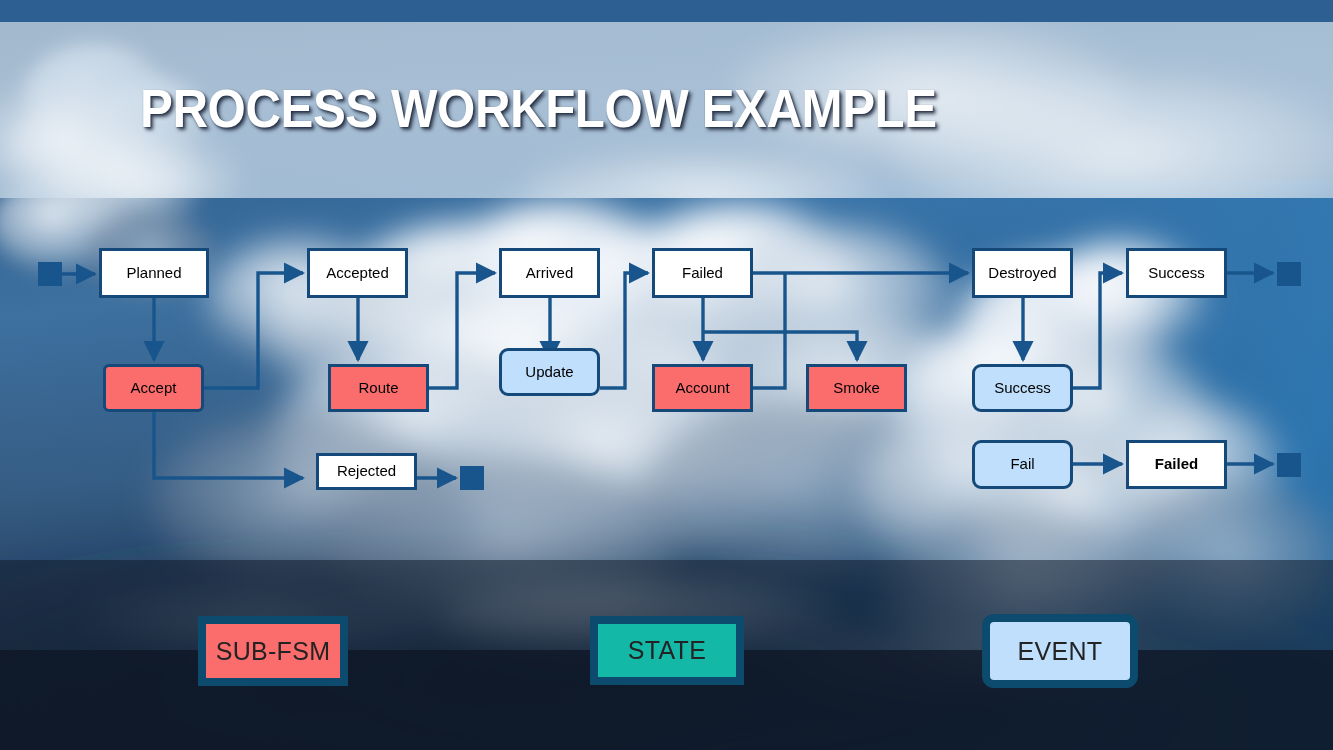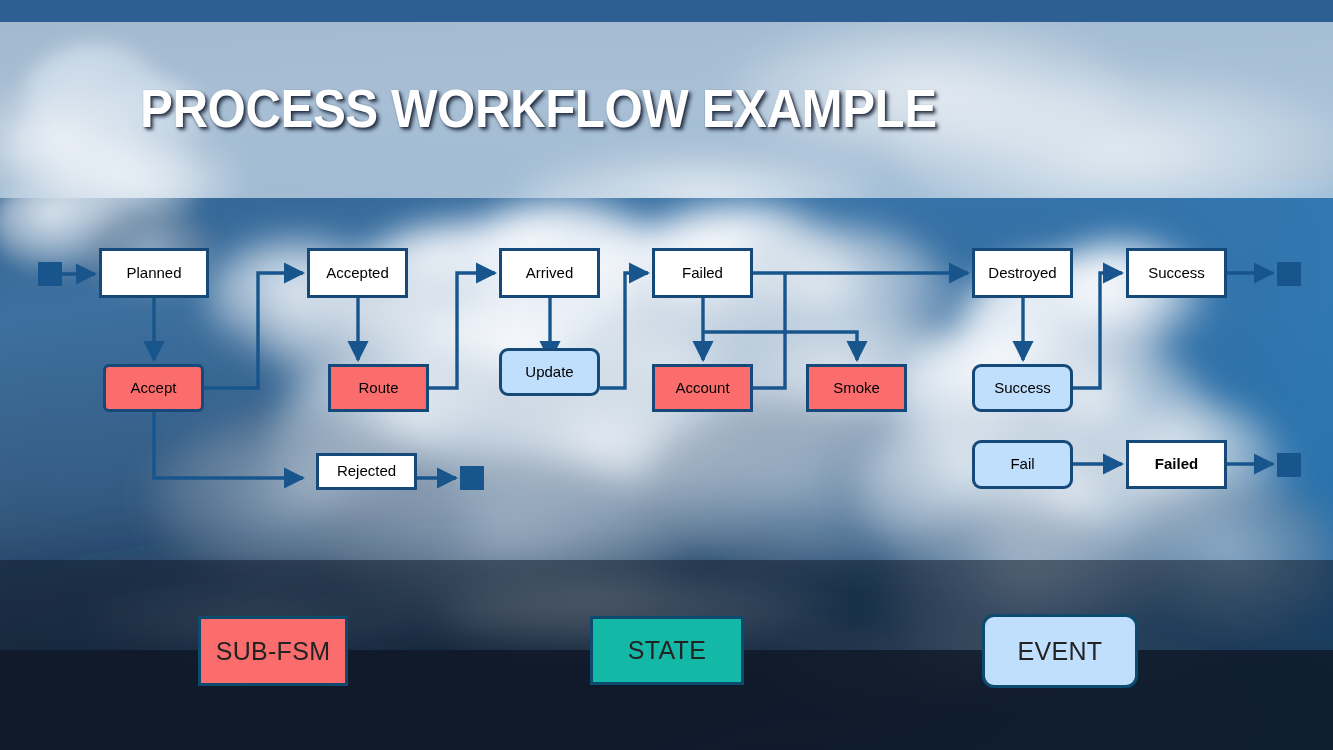--- a/index.html
+++ b/index.html
@@ -88,21 +88,21 @@
     background: #18558c;
     z-index: 7;
   }
 
   
   .legend-item {
     position: absolute;
     display: flex;
     align-items: center;
     justify-content: center;
-    border: 3px solid #0c4a6e;
+    border: 8px solid #0c4a6e;
     font-family: "Liberation Sans", sans-serif;
     font-size: 25px;
     color: #232323;
     letter-spacing: 0.3px;
     z-index: 7;
   }
   .legend-item.subfsm { background: #fb6d6d; }
   .legend-item.state  { background: #14b8a6; }
   .legend-item.event  { background: #bfdffc; border-radius: 12px; }
 </style>

